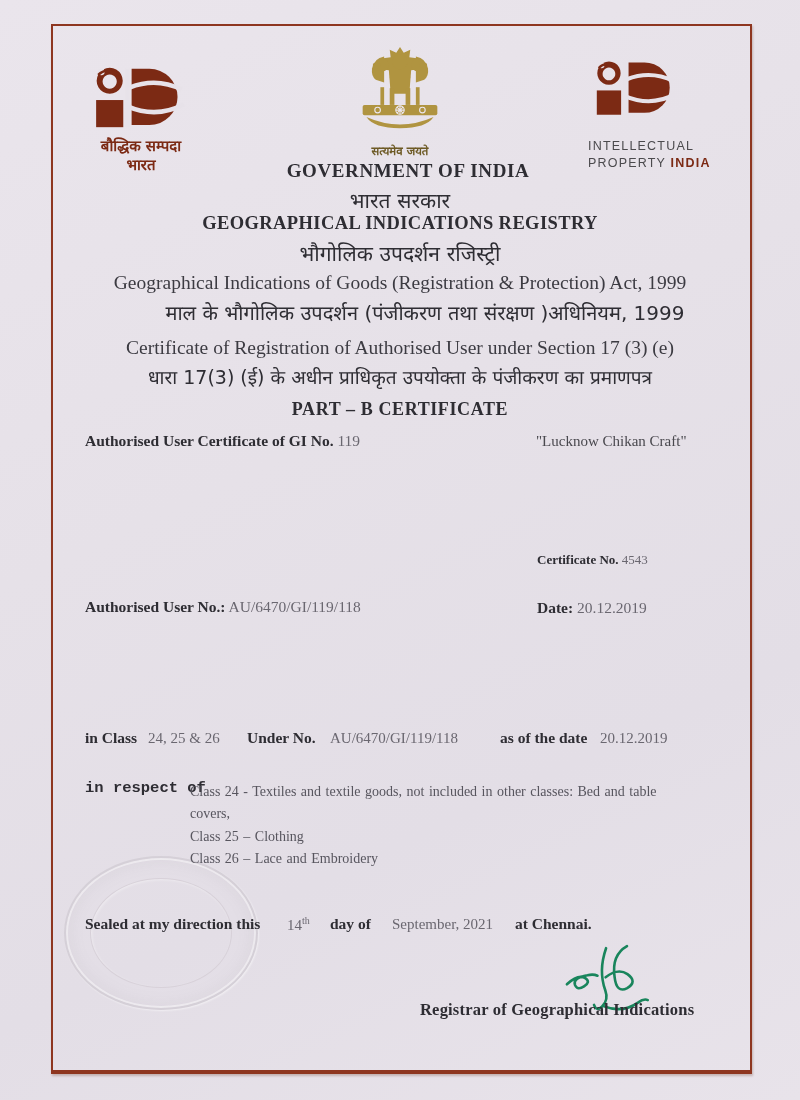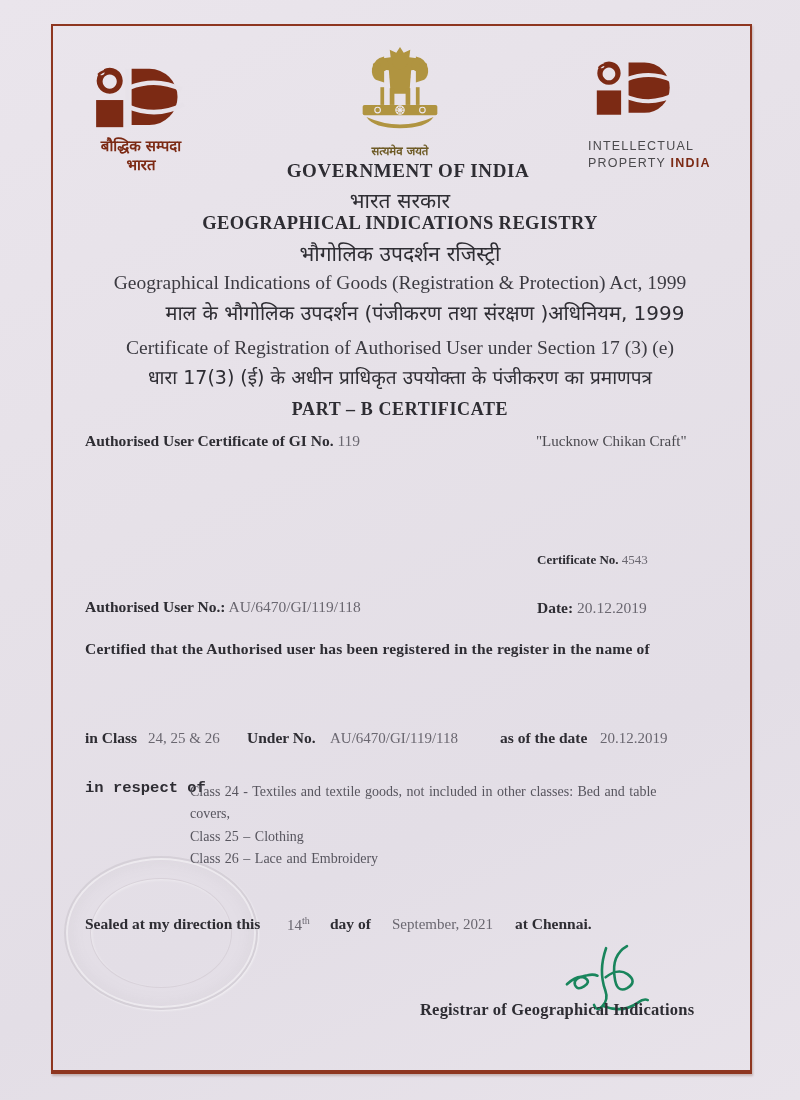--- a/index.html
+++ b/index.html
@@ -153,21 +153,20 @@
   </div>
   <div class="ln" style="left:85px;top:598px;font-size:15.5px;">
     <span class="b">Authorised User No.:</span>
     <span class="val">AU/6470/GI/119/118</span>
   </div>
   <div class="ln" style="left:537px;top:599px;font-size:15.5px;">
     <span class="b">Date:</span>
     <span class="val">20.12.2019</span>
   </div>
 
-  <div class="ln b" style="left:85px;top:640px;font-size:15.5px;letter-spacing:0.2px;">Certified that the Authorised user has been registered in the register in the name of</div>
 
 
   <div class="ln b" style="left:85px;top:729px;font-size:15.5px;">in Class</div>
   <div class="ln val" style="left:148px;top:730px;font-size:15px;">24, 25 &amp; 26</div>
   <div class="ln b" style="left:247px;top:729px;font-size:15.5px;">Under No.</div>
   <div class="ln val" style="left:330px;top:730px;font-size:15px;">AU/6470/GI/119/118</div>
   <div class="ln b" style="left:500px;top:729px;font-size:15.5px;">as of the date</div>
   <div class="ln val" style="left:600px;top:730px;font-size:15px;">20.12.2019</div>
 
   <div class="ln b" style="left:85px;top:779px;font-size:15.5px;font-family:Liberation Mono, monospace;">in respect of</div>

